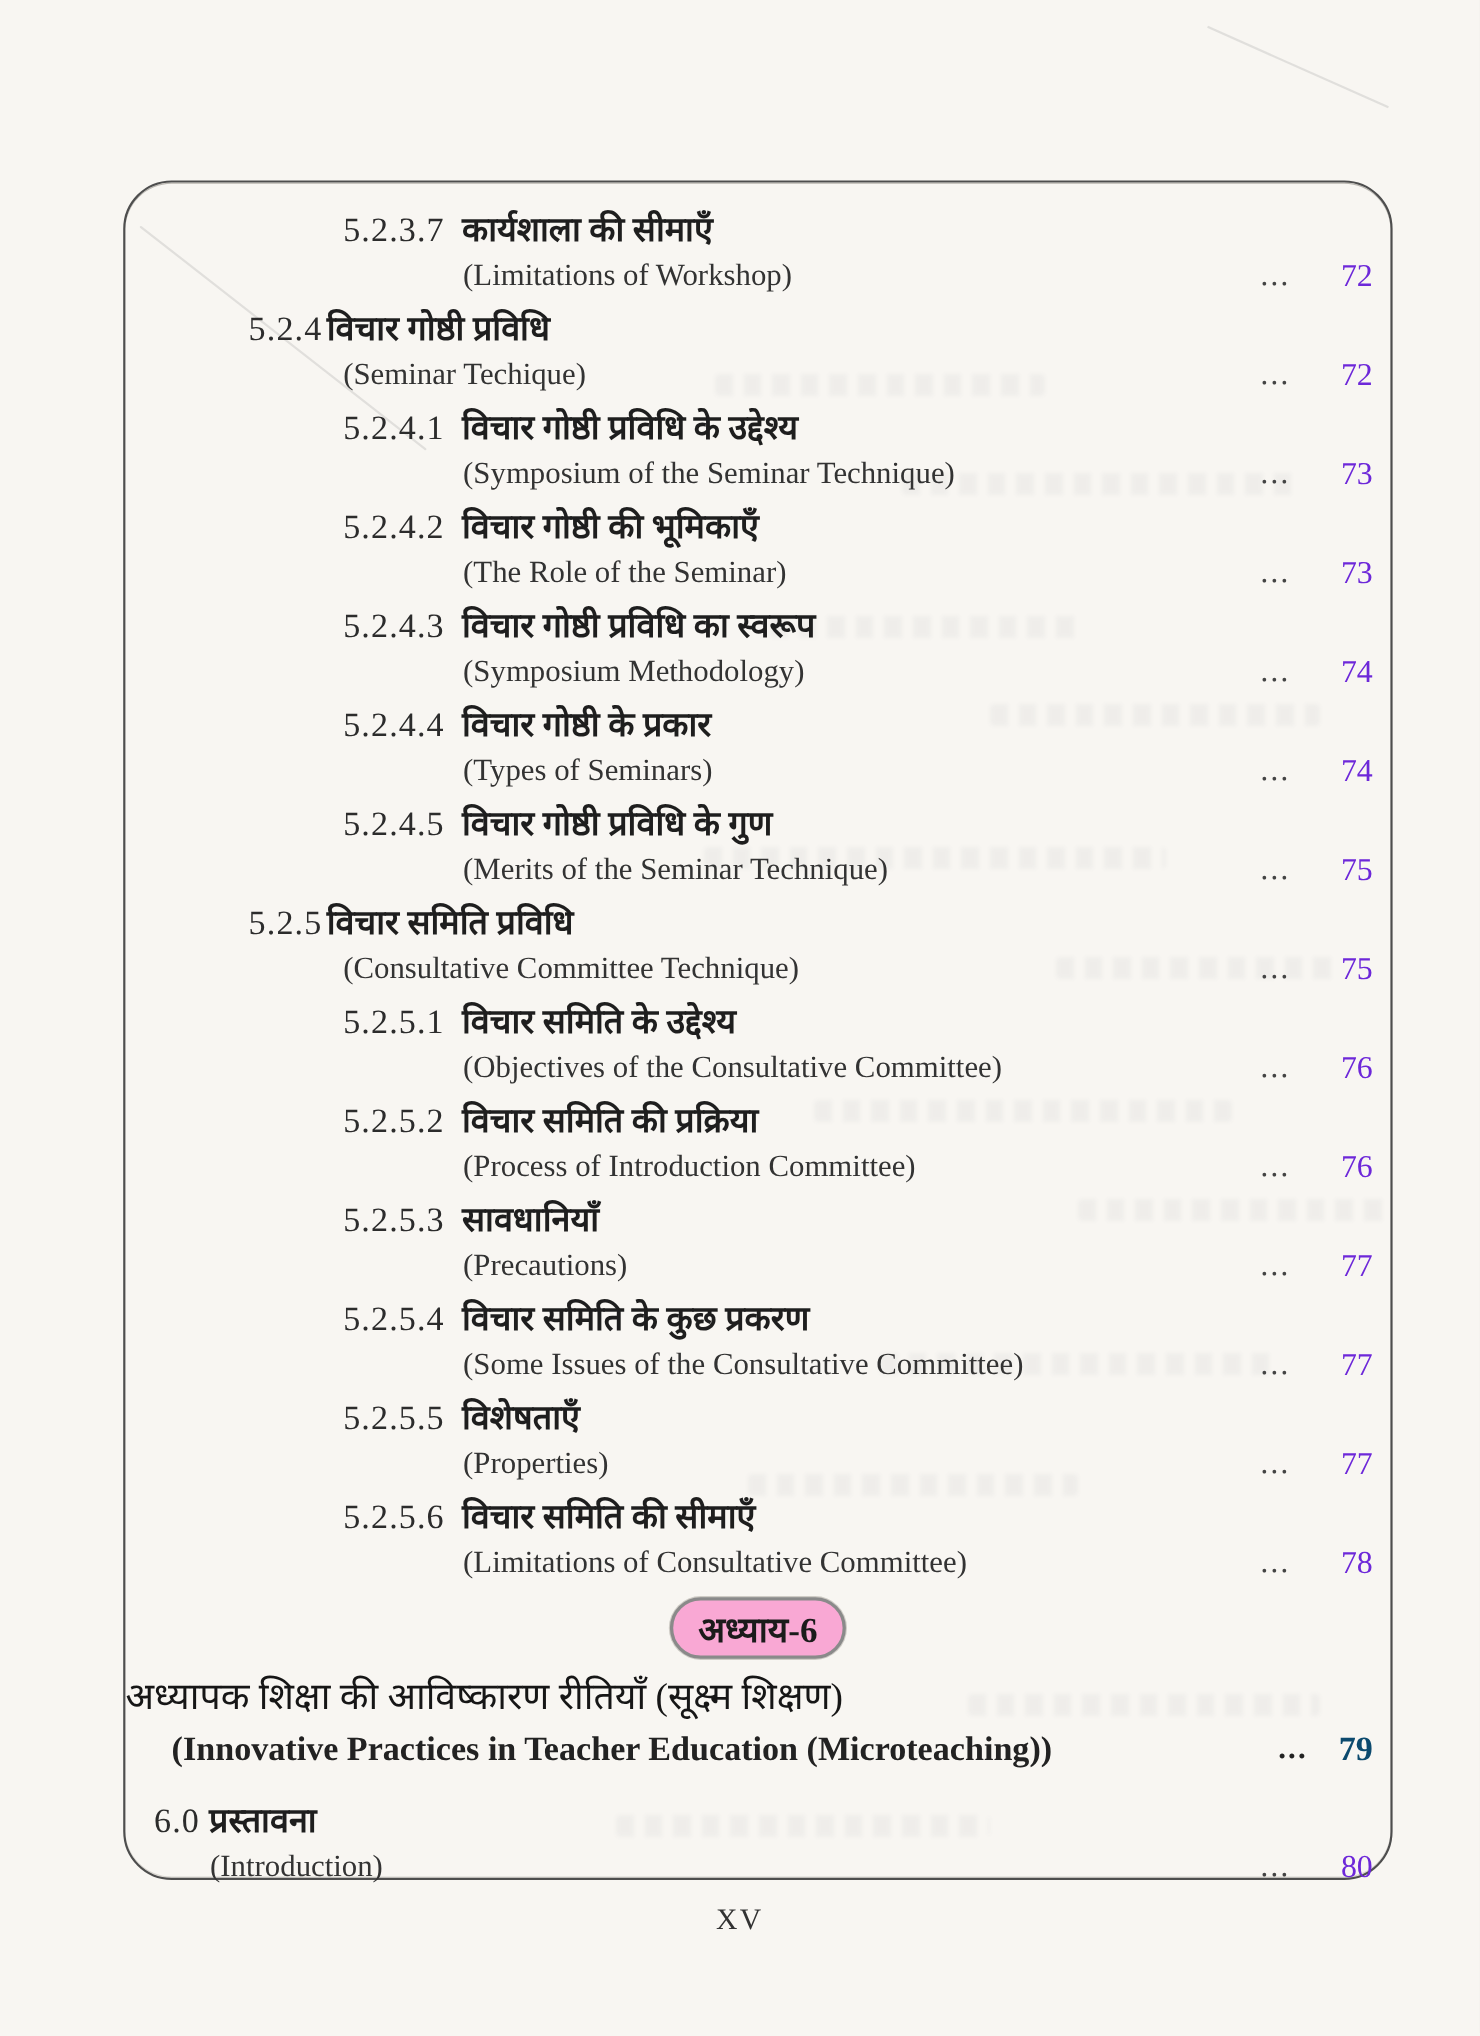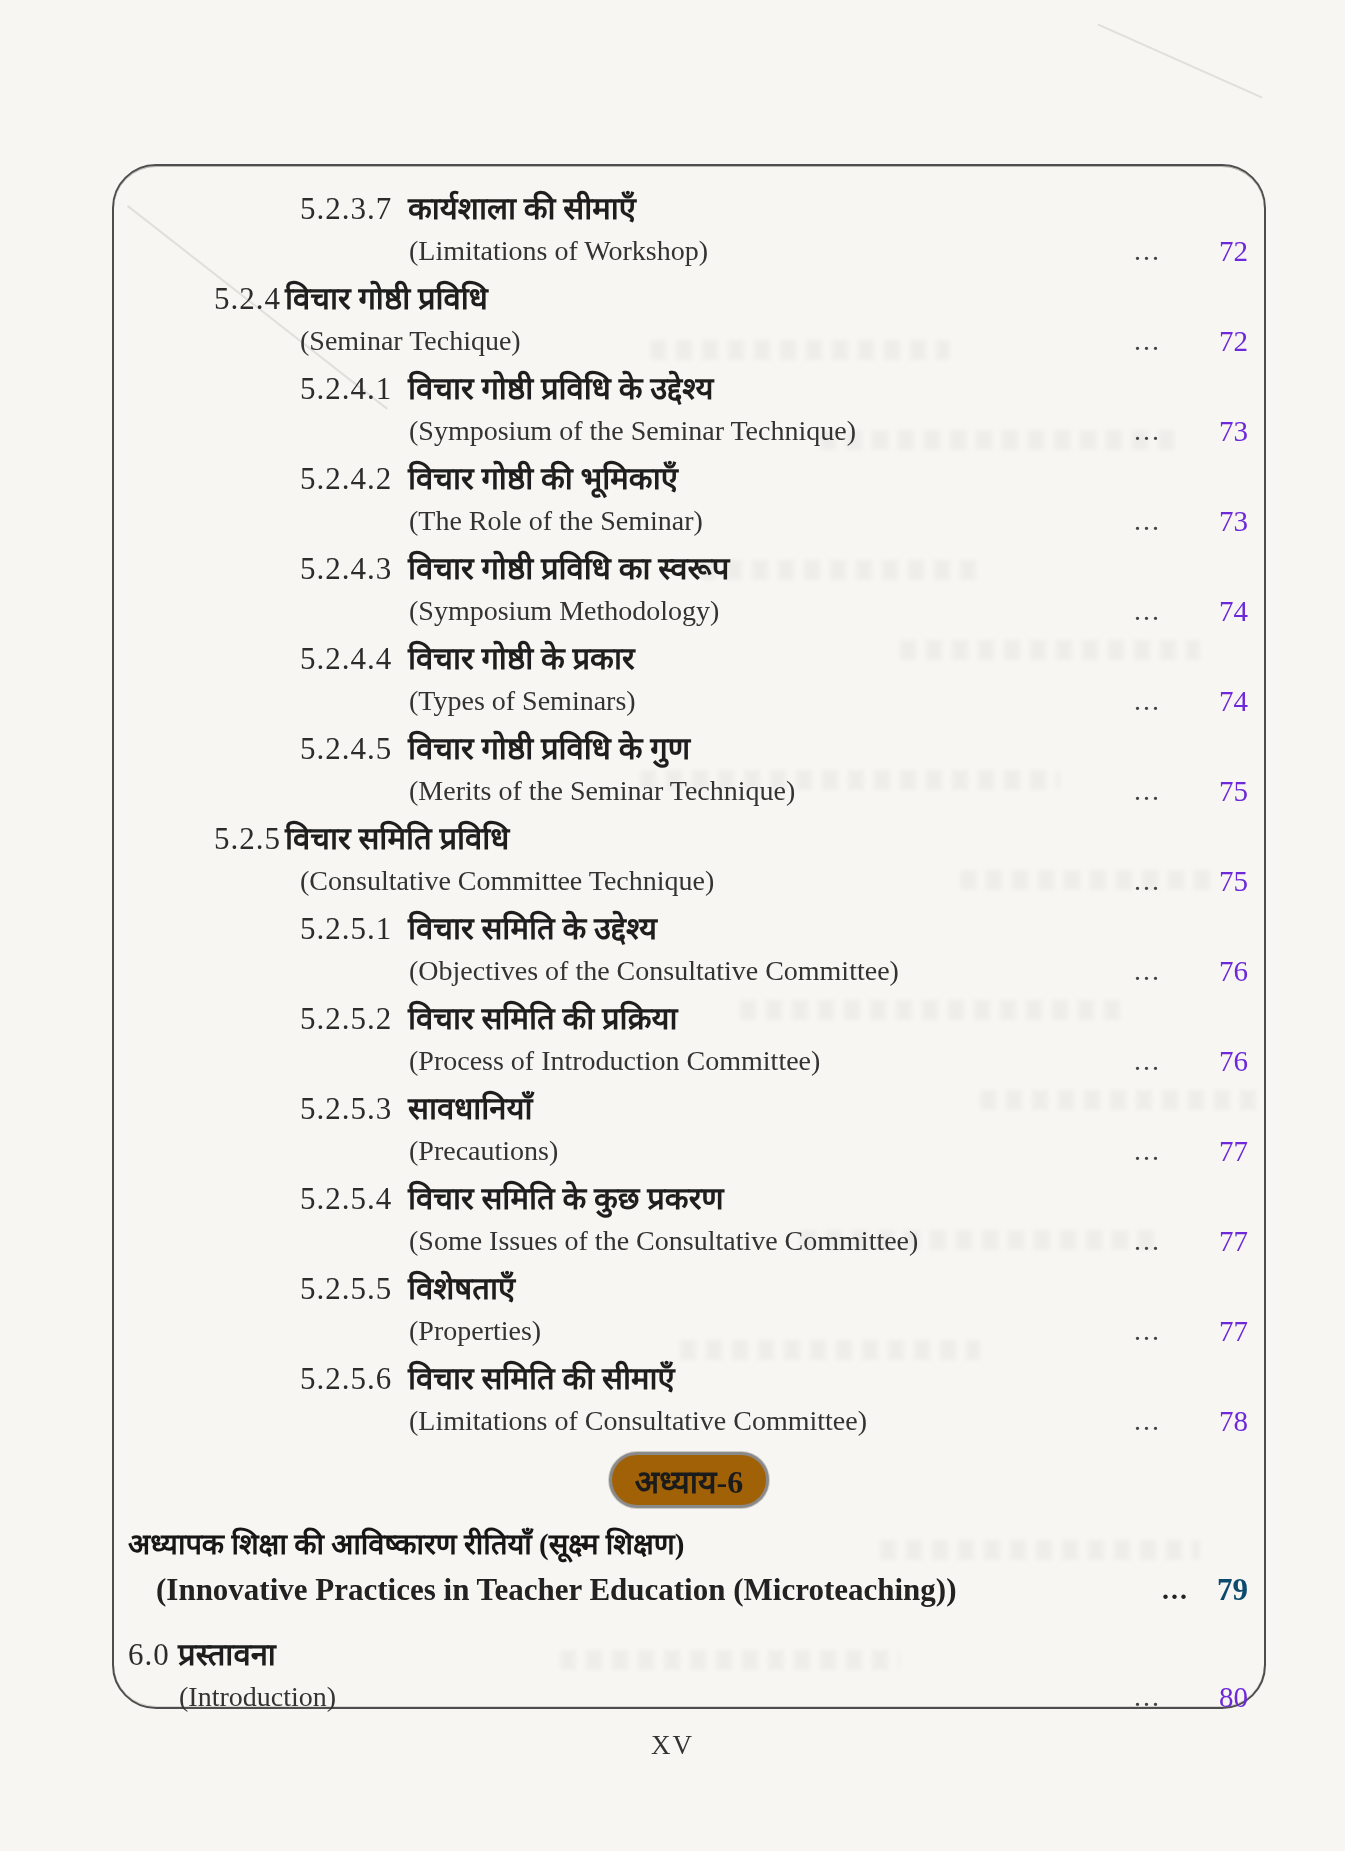--- a/index.html
+++ b/index.html
@@ -23,21 +23,21 @@
     border:2px solid #4e4e4e;
     border-radius:44px;
     box-shadow:0 1px 0 #b9b6b0 inset, 0 -1px 0 #d8d5cf inset;
     background:transparent;
   }
   .entries{
     position:absolute;inset:0;
     padding-top:20px;
     box-sizing:border-box;
   }
-  .entry{position:relative;height:90px;}
+  .entry{position:relative;height:90px;padding-left:12px;}
   .line-hi{position:relative;height:46px;line-height:46px;}
   .line-en{position:relative;height:42px;line-height:38px;}
   .num{
     position:absolute;top:0;
     font-size:31px;color:#2c2c2c;letter-spacing:1px;
   }
   .hi{
     position:absolute;top:0;
     font-size:31px;font-weight:bold;color:#1e1e1e;
     white-space:nowrap;
@@ -58,31 +58,31 @@
     position:absolute;right:16px;top:0;width:80px;
     text-align:right;font-size:29px;color:#6d28d9;
   }
   
   .divider-wrap{position:relative;height:62px;margin-top:4px;}
   .divider{
     position:absolute;left:50%;top:2px;transform:translateX(-50%);
     min-width:110px;height:50px;padding:0 22px;
     border:3px solid #8a8a8a;
     border-radius:28px;
-    background:#a16207;
+    background:#f9a8d4;
     box-shadow:0 0 0 1px #cfccc6;
     display:flex;align-items:center;justify-content:center;
     font-size:32px;font-weight:bold;color:#1b1b1b;
   }
   
   .ch-heading{position:relative;margin-top:8px;}
   .ch-hi{
     position:relative;height:48px;line-height:48px;
-    padding-left:14px;
-    font-size:29px;font-weight:bold;color:#161616;white-space:nowrap;
+    padding-left:0;
+    font-size:34px;font-weight:normal;color:#161616;white-space:nowrap;
   }
   .ch-en-line{position:relative;height:48px;line-height:44px;margin-left:28px;}
   .ch-en{
     position:absolute;left:14px;top:0;
     font-size:31px;font-weight:bold;color:#222;white-space:nowrap;
   }
   .ch-en-line .dots{font-weight:bold;color:#222;}
   .ch-en-line .pg{font-weight:bold;font-size:31px;color:#0c4a6e;}
   .intro-block{margin-top:16px;}
   

